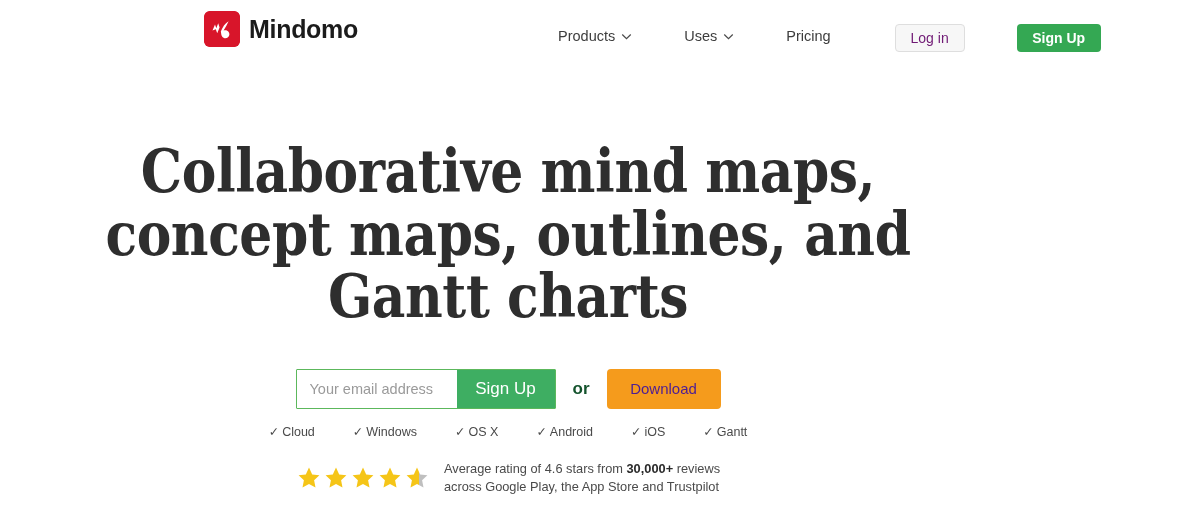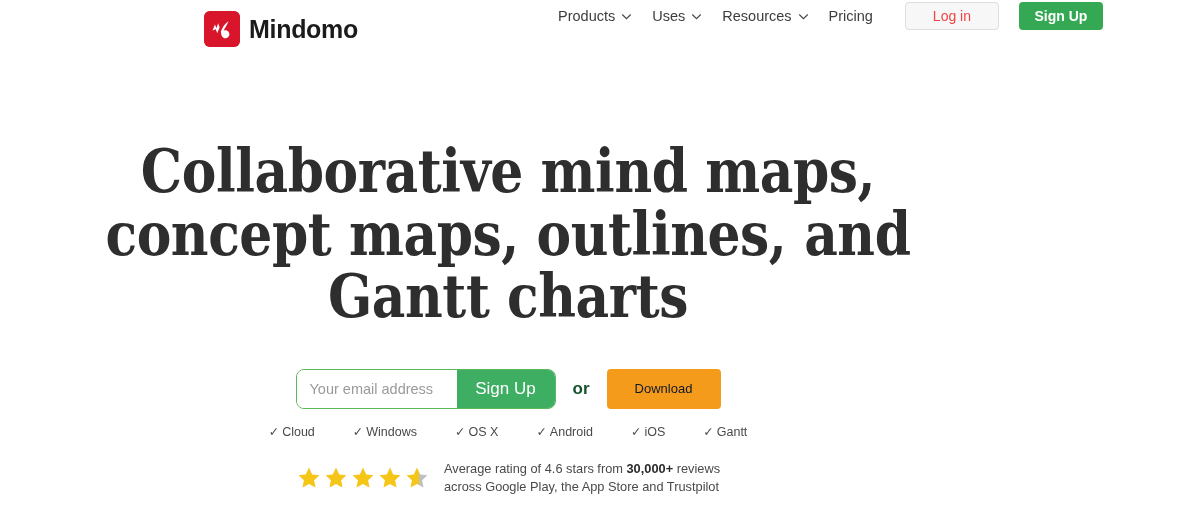--- a/index.html
+++ b/index.html
@@ -50,24 +50,25 @@
     font-size: 25px;
     font-weight: bold;
     color: #1b1b1b;
     letter-spacing: -0.3px;
     line-height: 1;
   }
 
   .nav {
     position: absolute;
     left: 548px;
-    top: 0;
-    display: flex;
-    align-items: center;
+    top: 20px;
+    display: flex;
+    align-items: flex-end;
     height: 32px;
+    gap: 32px;
   }
 
   .nav-item {
     display: flex;
     align-items: center;
     gap: 6px;
     font-size: 14.5px;
     color: #3d3d3d;
     padding: 0 10px;
     height: 32px;
@@ -78,26 +79,26 @@
   .chevron {
     display: inline-block;
     width: 11px;
     height: 11px;
     flex: none;
   }
   .chevron svg { display: block; }
 
   .btn-login {
     margin-left: 22px;
-    width: 94px;
+    width: 70px;
     height: 28px;
     border: 1px solid #dedede;
     border-radius: 4px;
     background: #f7f7f7;
-    color: #ef4444;
+    color: #701a75;
     font-size: 14px;
     font-family: "Liberation Sans", sans-serif;
     cursor: pointer;
     line-height: 1;
   }
 
   .btn-signup-nav {
     margin-left: 20px;
     width: 84px;
     height: 28px;
@@ -144,21 +145,21 @@
     align-items: center;
     justify-content: center;
     gap: 0;
   }
 
   .email-wrap {
     display: flex;
     align-items: stretch;
     height: 40px;
     border: 1px solid #5cb85c;
-    border-radius: 8px;
+    border-radius: 1px;
     overflow: hidden;
     background: #fff;
     justify-content: center;
   }
 
   .email-input {
     width: 160px;
     border: none;
     outline: none;
     padding: 0 13px;
@@ -185,22 +186,22 @@
     font-weight: bold;
     color: #14532d;
   }
 
   .btn-download {
     height: 40px;
     width: 114px;
     border: none;
     border-radius: 4px;
     background: #F59B1C;
-    color: #0f172a;
-    font-size: 13px;
+    color: #4c1d95;
+    font-size: 15px;
     font-family: "Liberation Sans", sans-serif;
     cursor: pointer;
   }
 
   
   .platforms {
     margin-top: 15px;
     display: flex;
     justify-content: center;
     align-items: center;
@@ -259,28 +260,20 @@
 
     <div class="nav-item">
       <span>Uses</span>
       <span class="chevron">
         <svg width="11" height="11" viewBox="0 0 11 11">
             <path d="M1.5 3.8 L5.5 7.6 L9.5 3.8" fill="none" stroke="#4a4a4a" stroke-width="1.2" stroke-linecap="round"></path>
           </svg>
       </span>
     </div>
 
-    <div class="nav-item">
-      <span>Resources</span>
-      <span class="chevron">
-        <svg width="11" height="11" viewBox="0 0 11 11">
-            <path d="M1.5 3.8 L5.5 7.6 L9.5 3.8" fill="none" stroke="#4a4a4a" stroke-width="1.2" stroke-linecap="round"></path>
-          </svg>
-      </span>
-    </div>
 
     <div class="nav-item">
       <span>Pricing</span>
     </div>
 
     <button class="btn-login">Log in</button>
     <button class="btn-signup-nav">Sign Up</button>
   </nav>
 </div>
 

